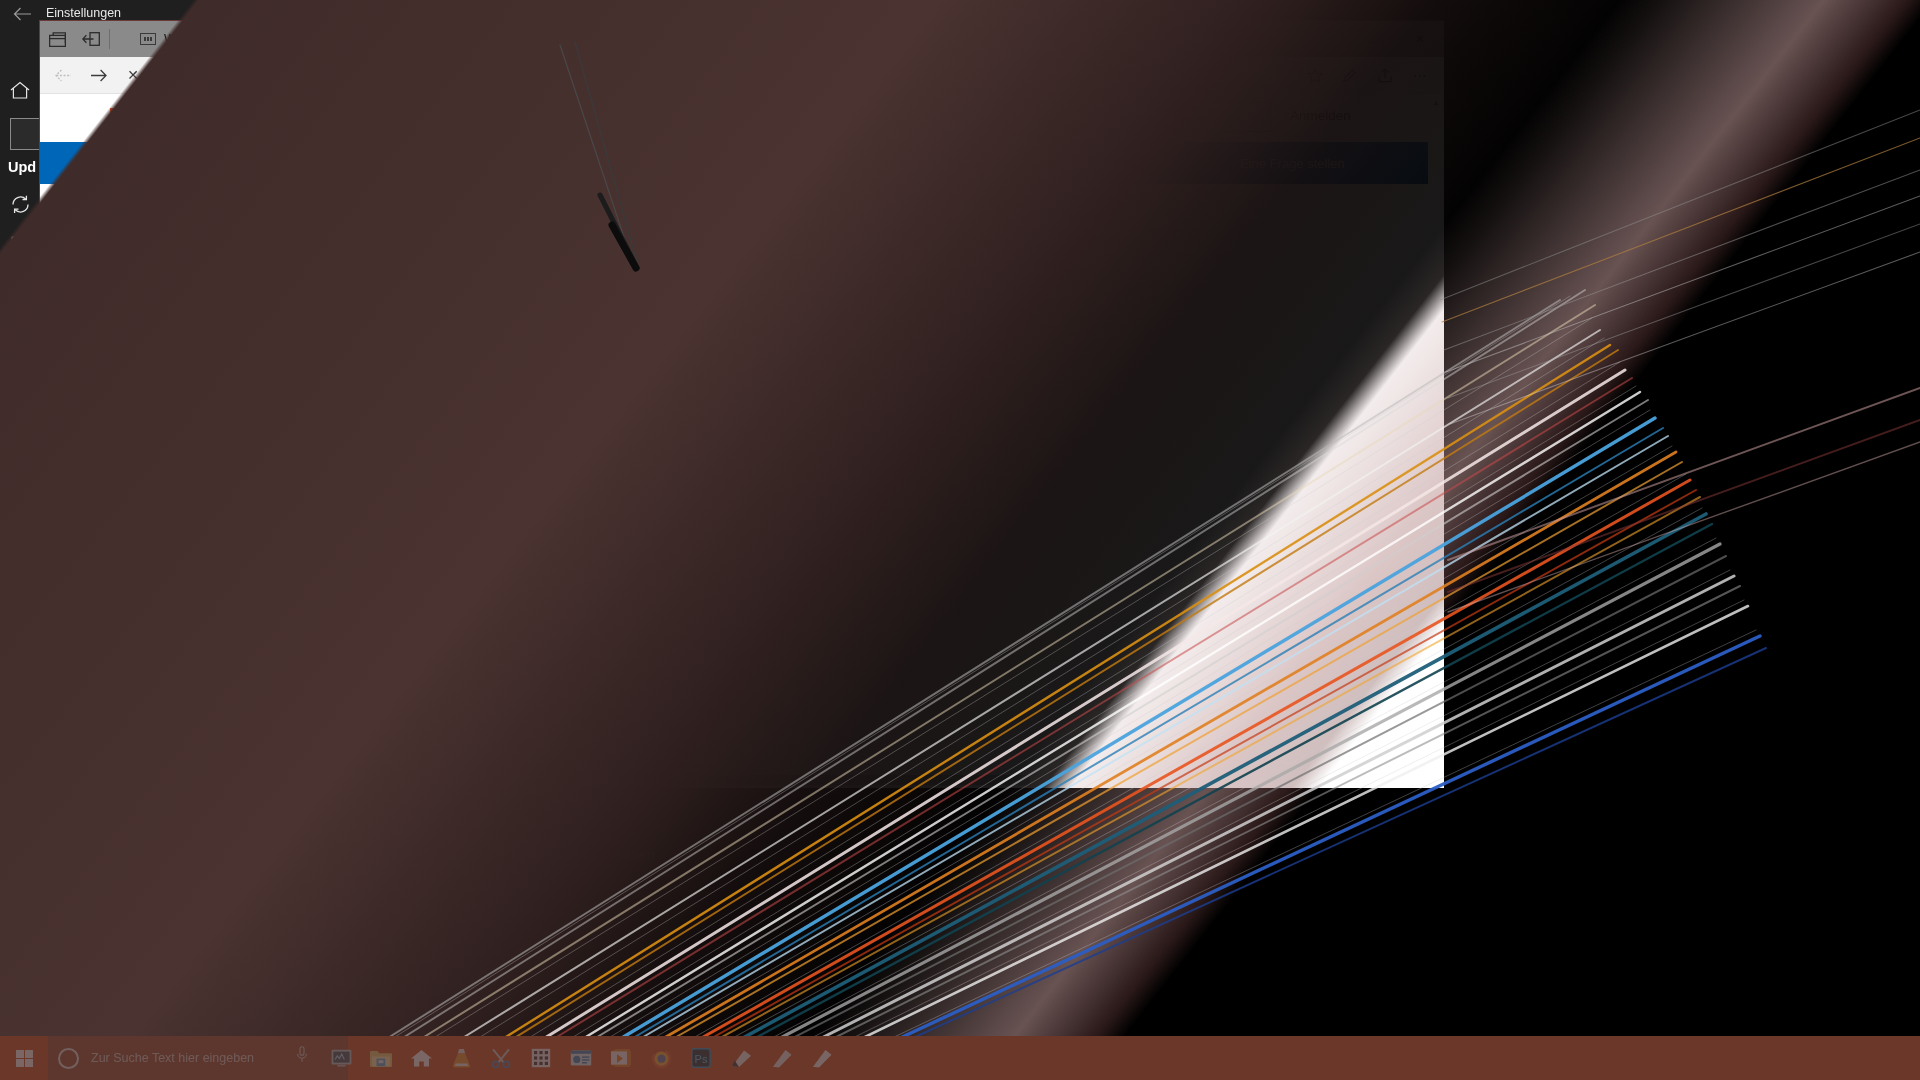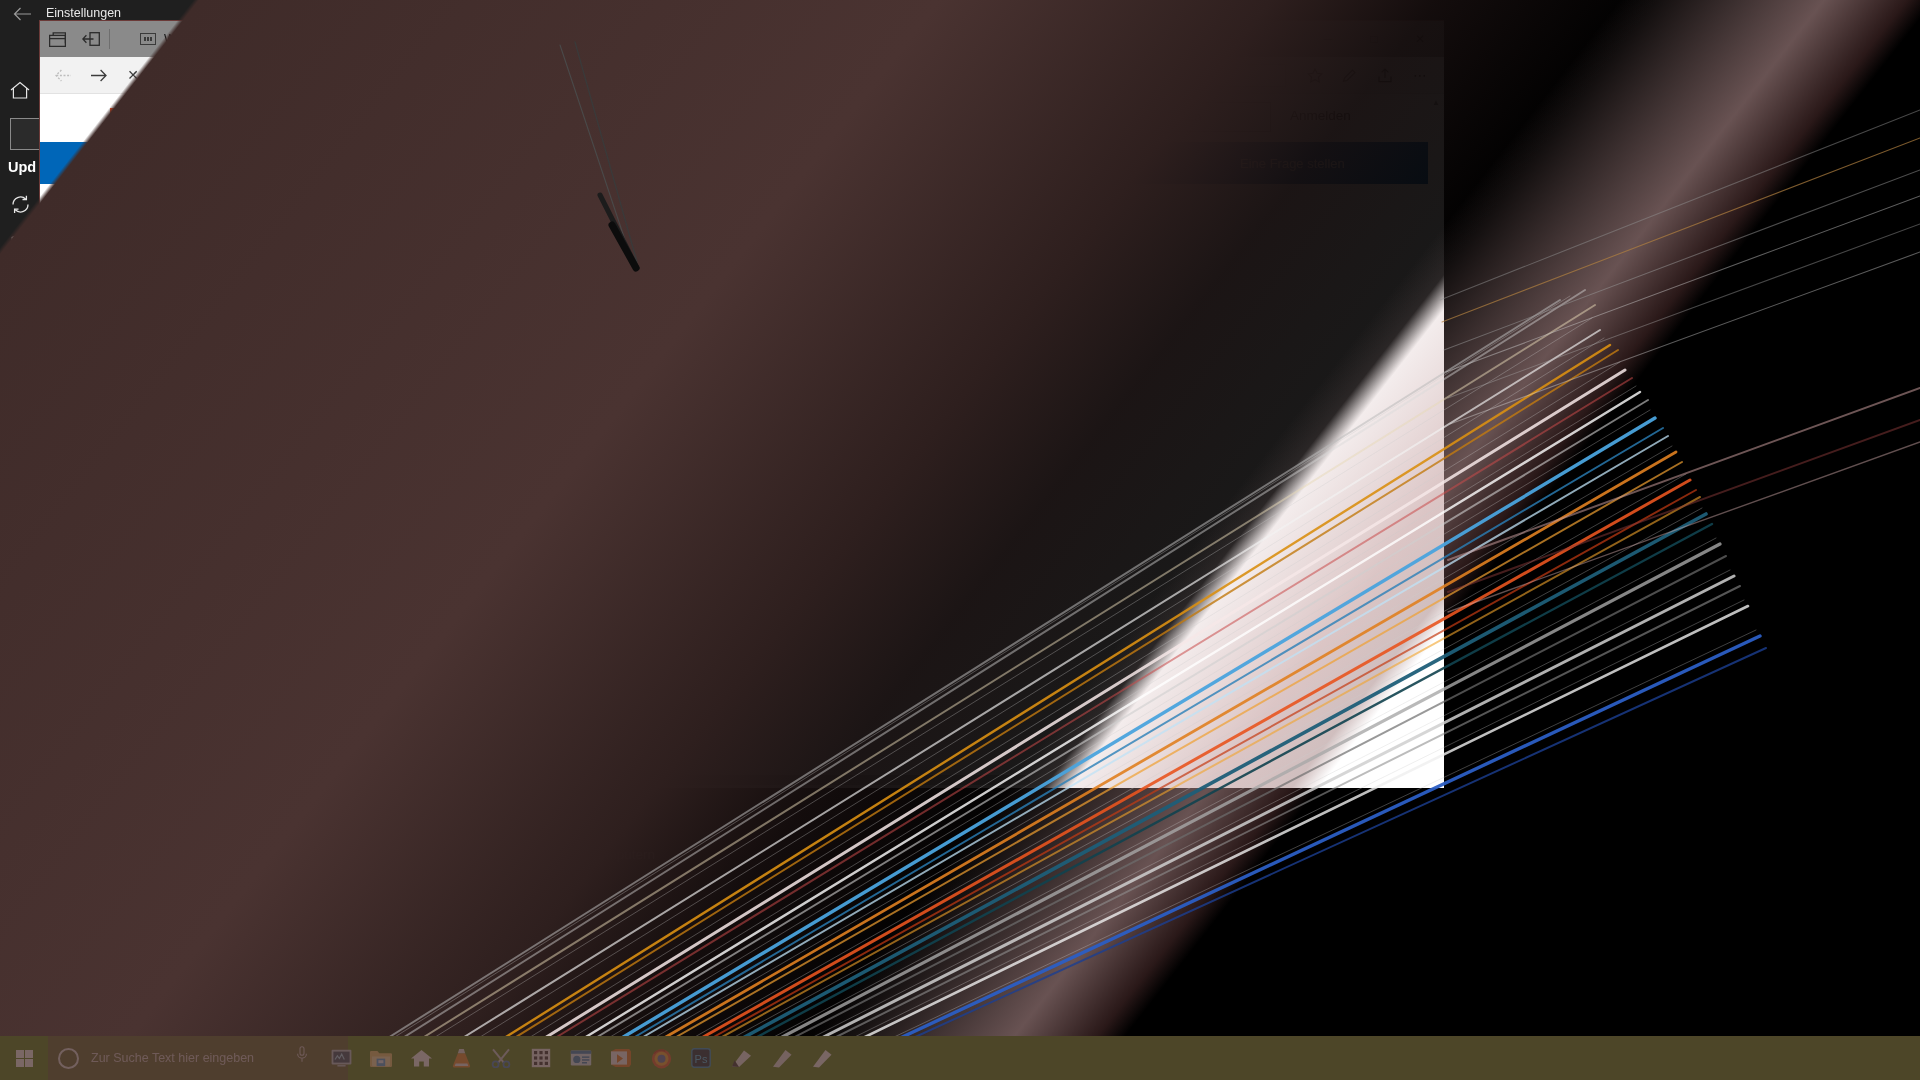--- a/index.html
+++ b/index.html
@@ -156,21 +156,21 @@
   #vscroll .arrow{position:absolute;left:0;width:16px;height:16px;
     display:flex;align-items:center;justify-content:center;color:#8c8c8c;font-size:8px;}
   #vscroll .up{top:0;} #vscroll .down{bottom:0;}
   #hscroll{position:absolute;left:0;bottom:0;width:1404px;height:16px;background:#fff;}
   #hthumb{position:absolute;left:490px;top:3px;width:500px;height:10px;background:#c6c6c6;}
 
   
   #desk-text{left:360px;top:800px;width:640px;color:#efefef;font-size:13.5px;line-height:22px;}
 
   
-  #taskbar{left:0;bottom:0;width:1920px;height:44px;background:#4d7c0f;}
+  #taskbar{left:0;bottom:0;width:1920px;height:44px;background:#c2410c;}
   #taskbar-tint{left:0;bottom:0;width:1920px;height:44px;background:rgba(78,52,50,.75);}
   #start-btn{position:absolute;left:0;bottom:0;width:48px;height:44px;
     display:flex;align-items:center;justify-content:center;}
   #start-btn .logo{width:17px;height:17px;display:grid;grid-template-columns:8px 8px;
     grid-template-rows:8px 8px;gap:1.4px;}
   #start-btn .logo i{background:#fff;display:block;}
   #search-pill{position:absolute;left:48px;bottom:0;width:300px;height:44px;
     display:flex;align-items:center;background:rgba(92,63,61,.55);}
   #cortana-ring{width:17px;height:17px;border:2px solid #e4e4e4;border-radius:50%;margin-left:10px;}
   #search-pill .ph{margin-left:12px;color:#d2cbca;font-size:12.5px;}

